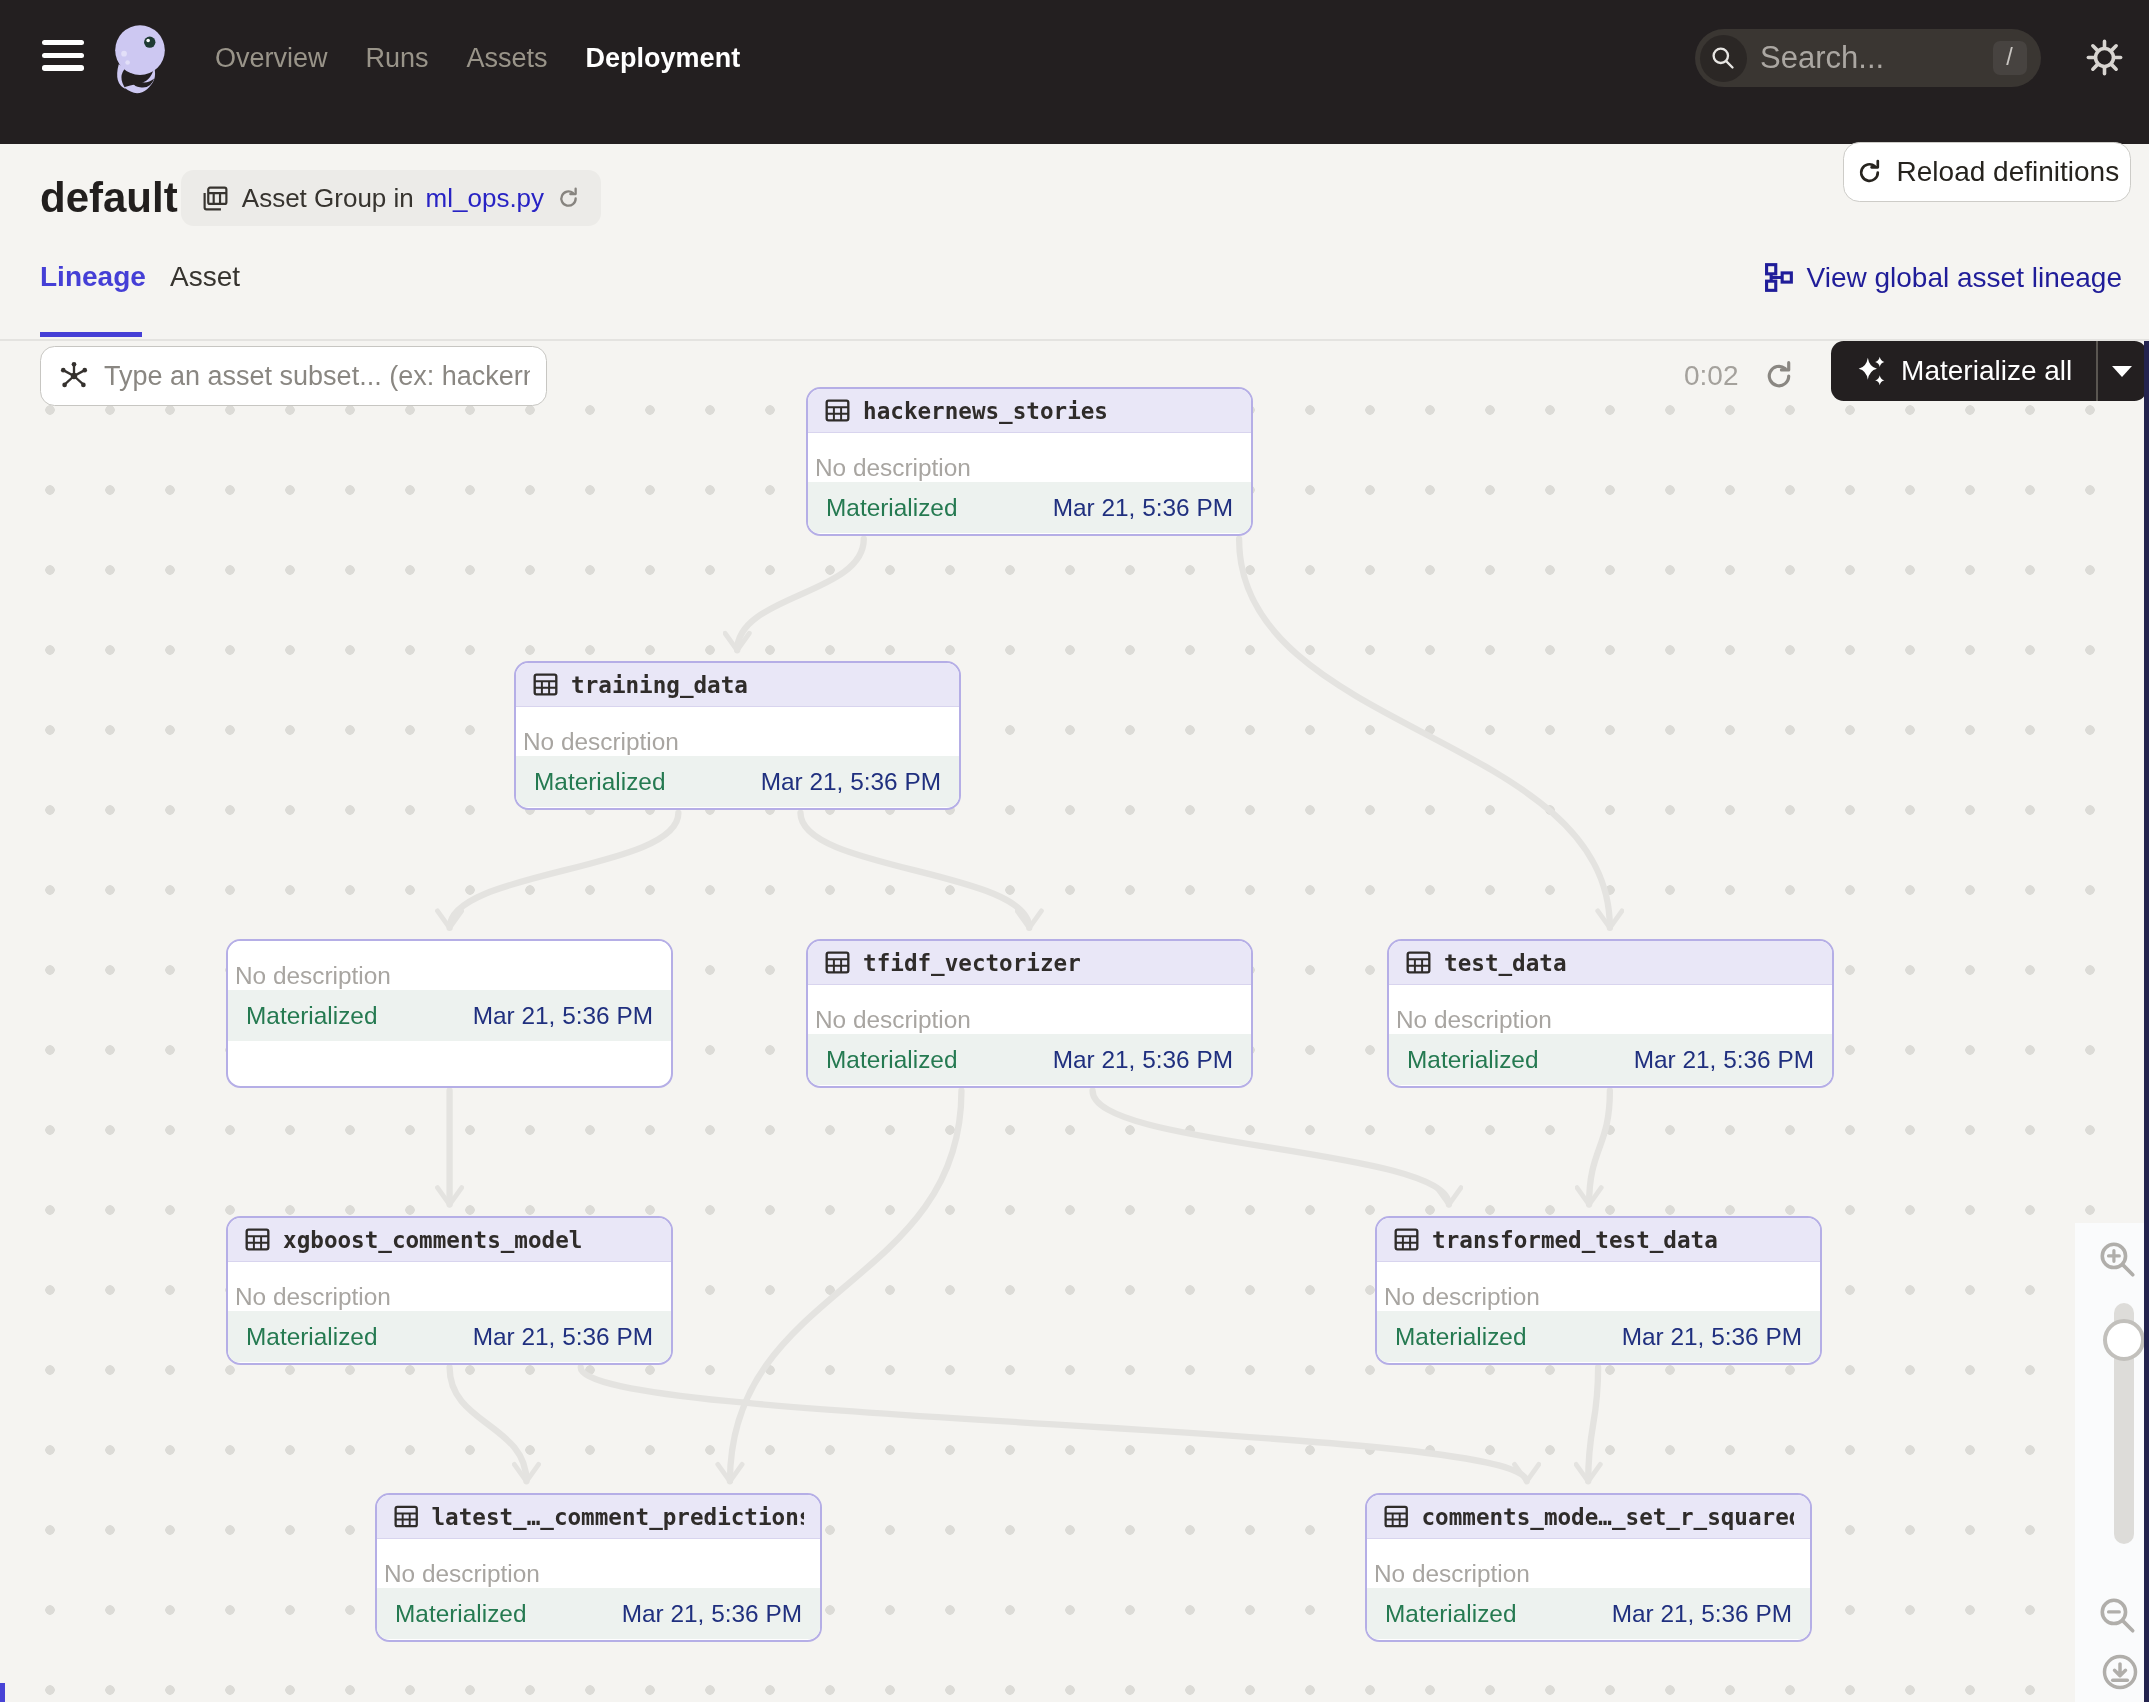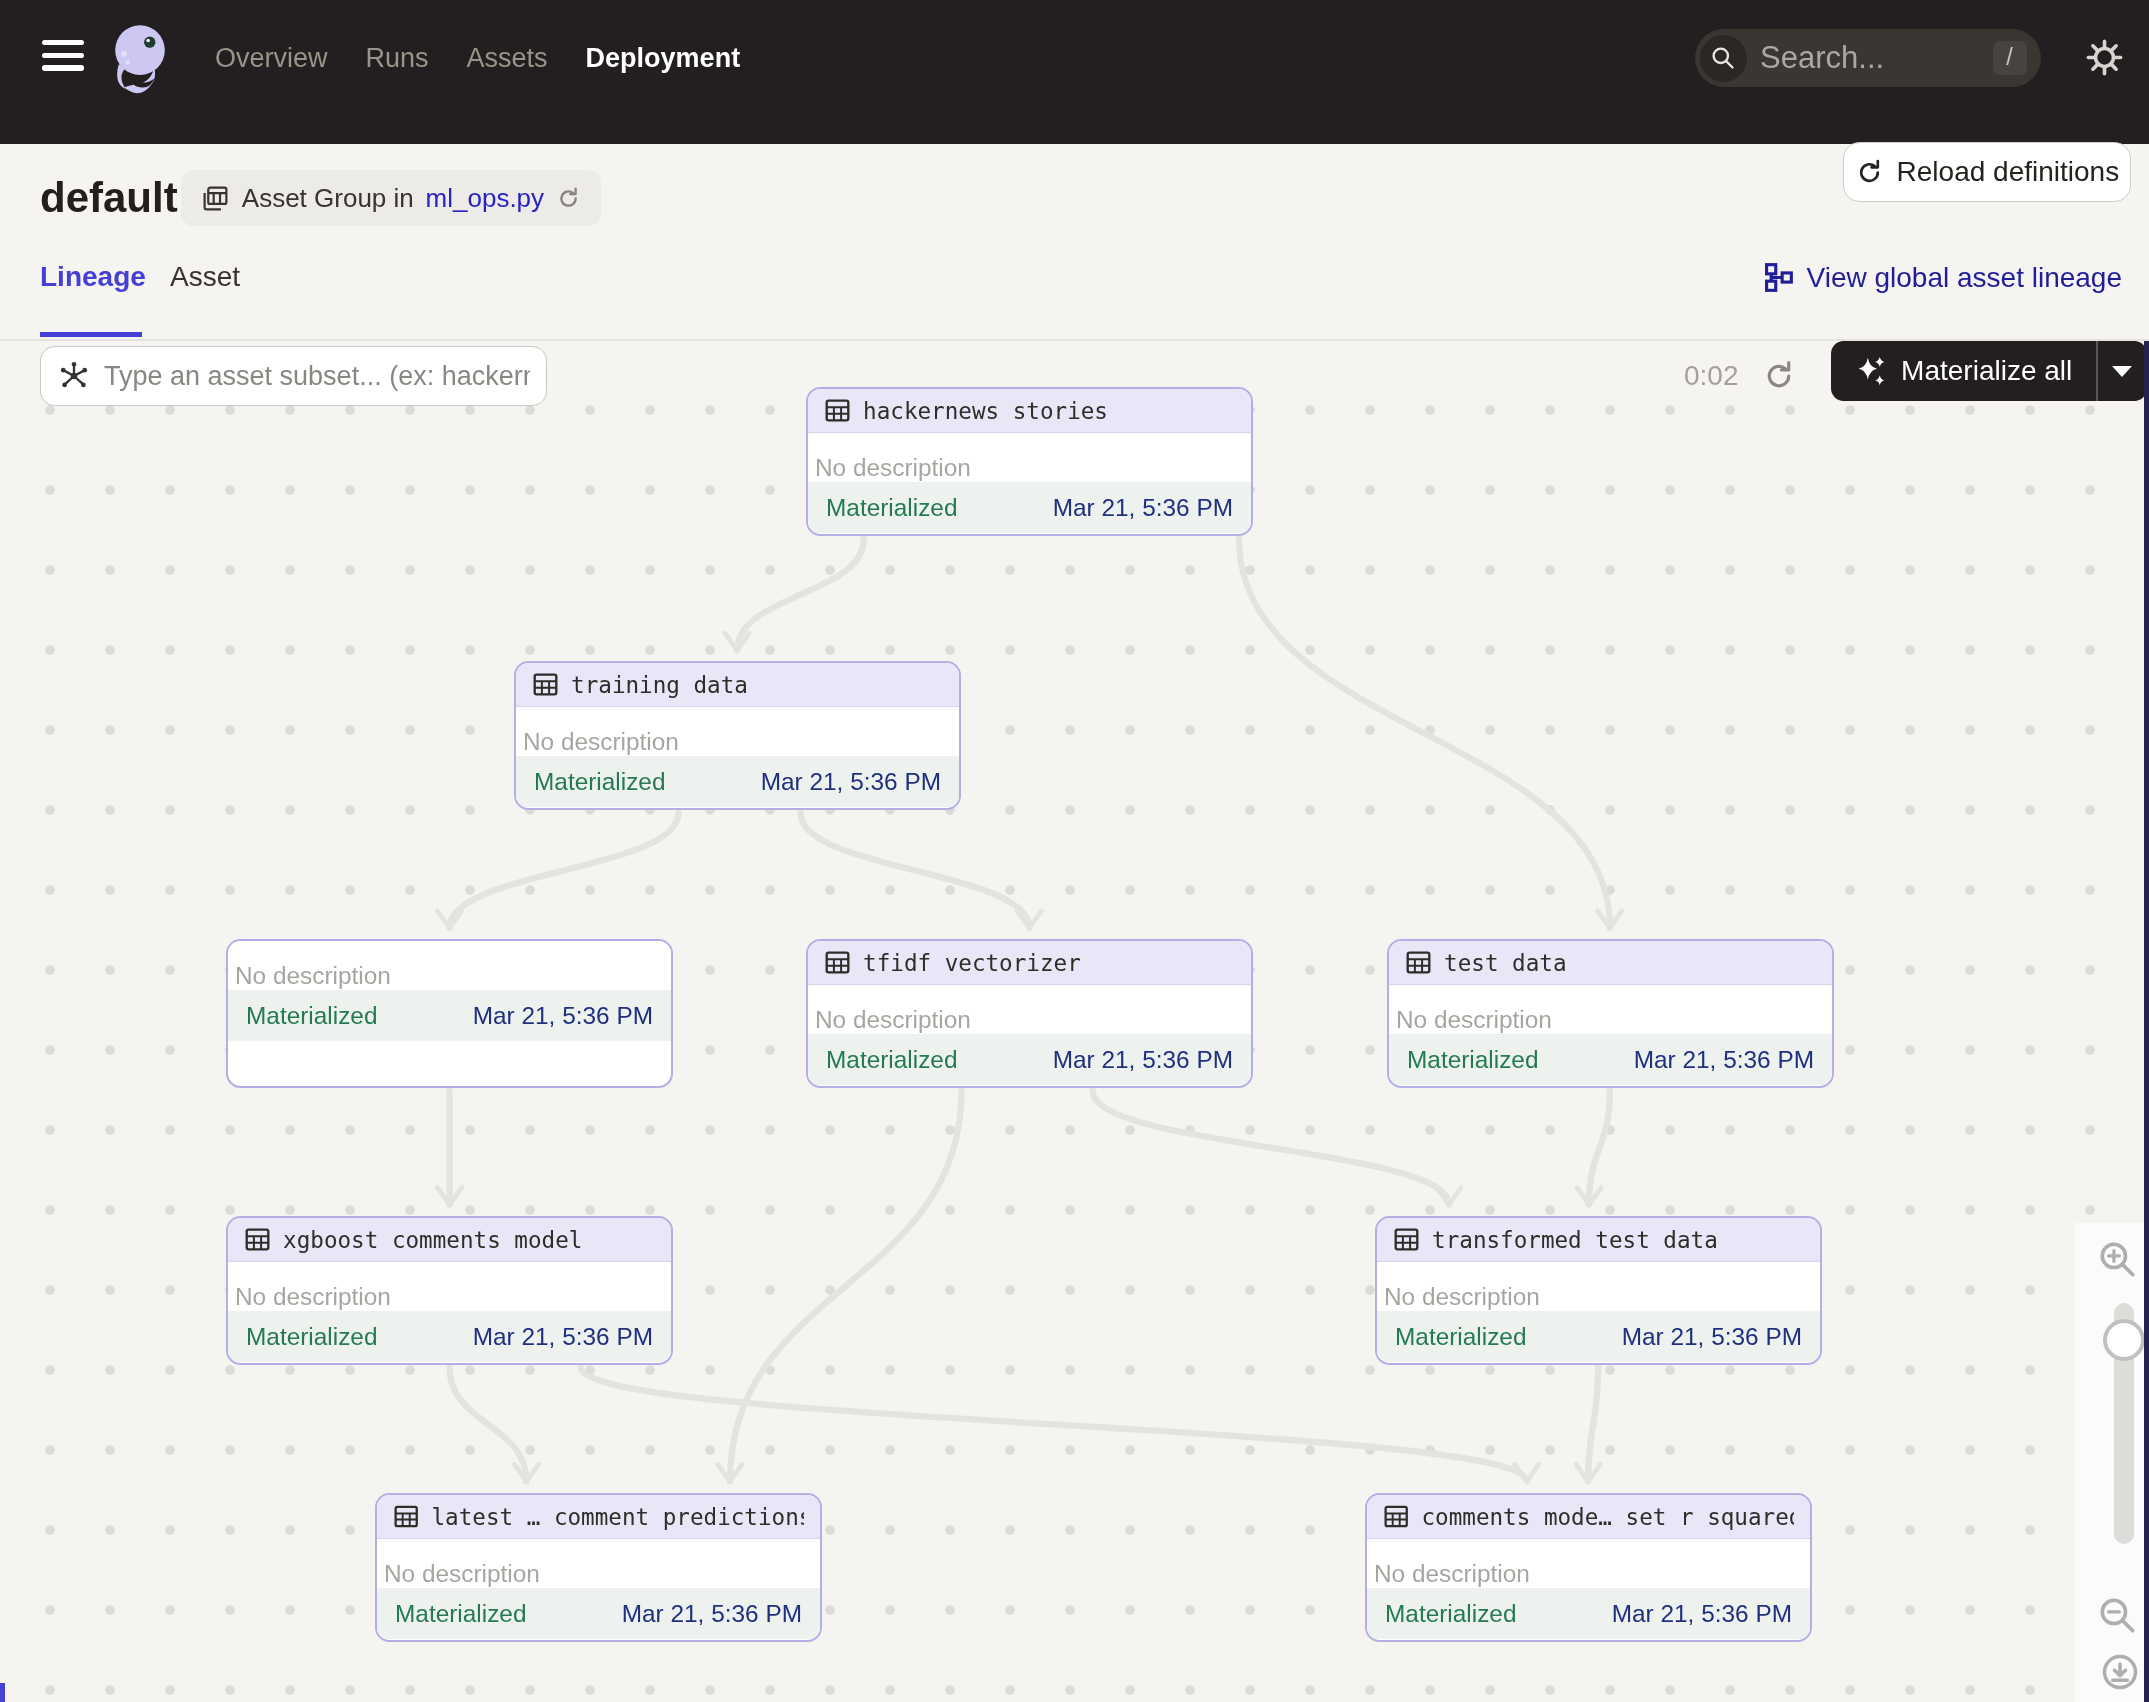--- a/index.html
+++ b/index.html
@@ -69,21 +69,21 @@
   
   .edge-layer { position:absolute; left:0; top:0; width:2149px; height:1702px; pointer-events:none; }
   .edge { fill:none; stroke:#E4E3E0; stroke-width:7; stroke-linecap:round; }
 
   
   .asset-node { position:absolute; width:447px; height:149px; border:2.7px solid #B5AEE6; border-radius:14.5px;
                 background:#FFFFFF; overflow:hidden; cursor:pointer; }
   .node-header { height:44px; background:#E9E7F7; border-bottom:0.9px solid #D8D4EE;
                  display:flex; align-items:center; gap:11.8px; padding:0 16.3px; }
   .node-title { font-family:"DejaVu Sans Mono","Liberation Mono",monospace; font-size:22.6px; color:#2F2C2A;
-                white-space:nowrap; overflow:hidden; }
+                white-space:nowrap; overflow:hidden;font-weight:bold; }
   .node-body { height:49px; background:#FFFFFF; display:flex; align-items:flex-end; padding:0 7px; }
   .node-desc { font-size:24.4px; color:#A8A5A1; }
   .node-footer { height:51px; background:#EDF2EF; display:flex; align-items:center;
                  justify-content:space-between; padding:0 18px; }
   .node-status { font-size:24.4px; color:#257A51; }
   .node-time { font-size:24.4px; color:#20307F; cursor:pointer; }
 
   
   .zoom-panel { position:absolute; left:2075px; top:1223px; width:69px; height:479px; background:#FAFBFC; }
   .zoom-icon { position:absolute; width:43px; height:43px; cursor:pointer; }

